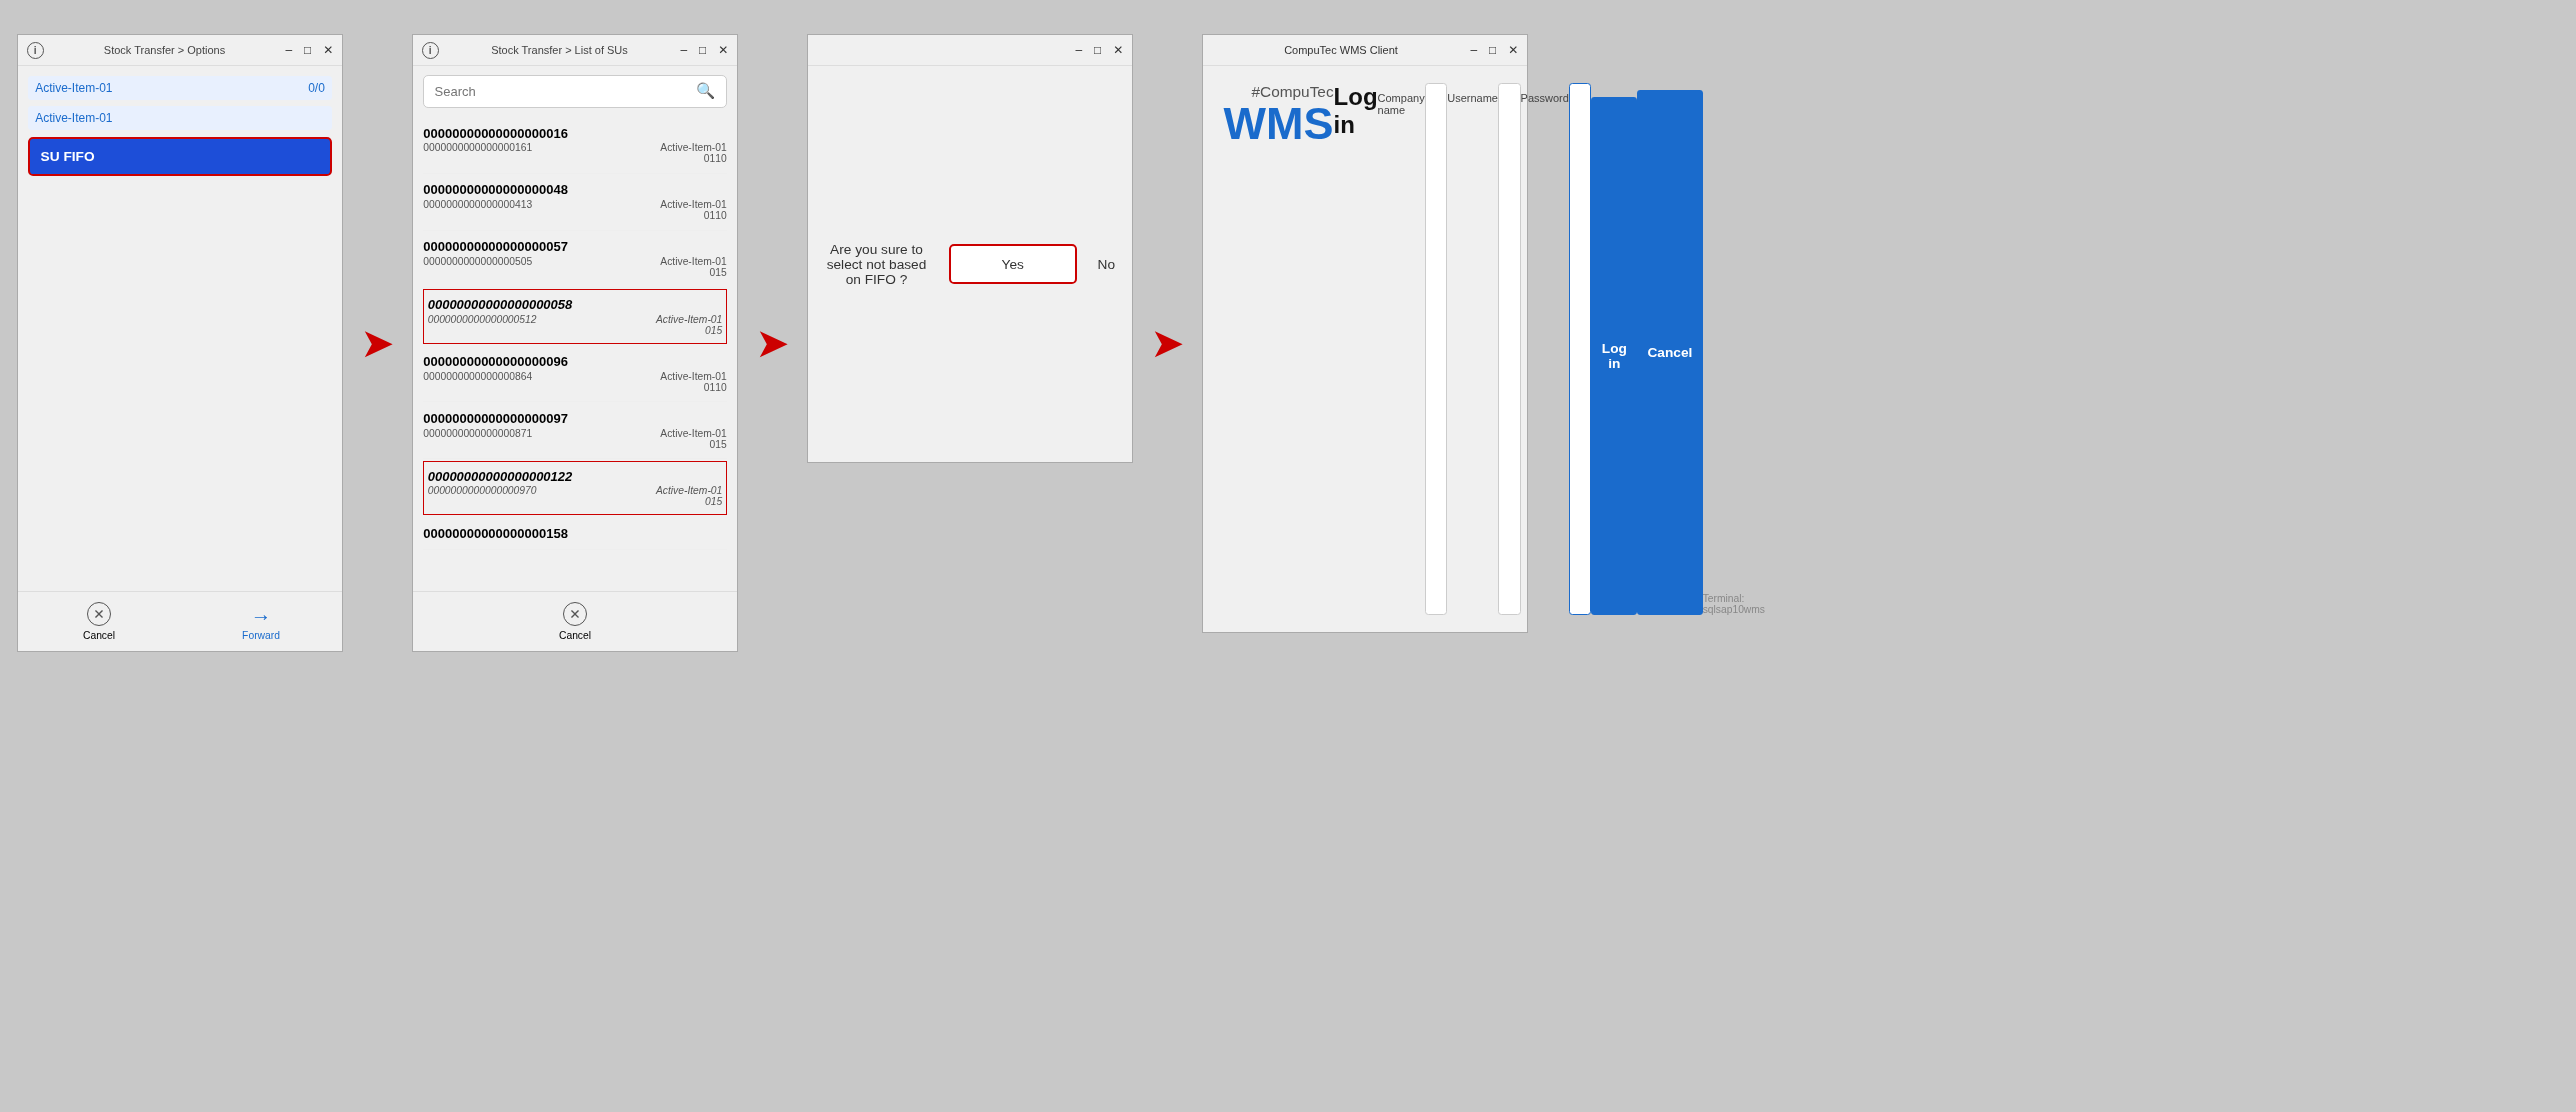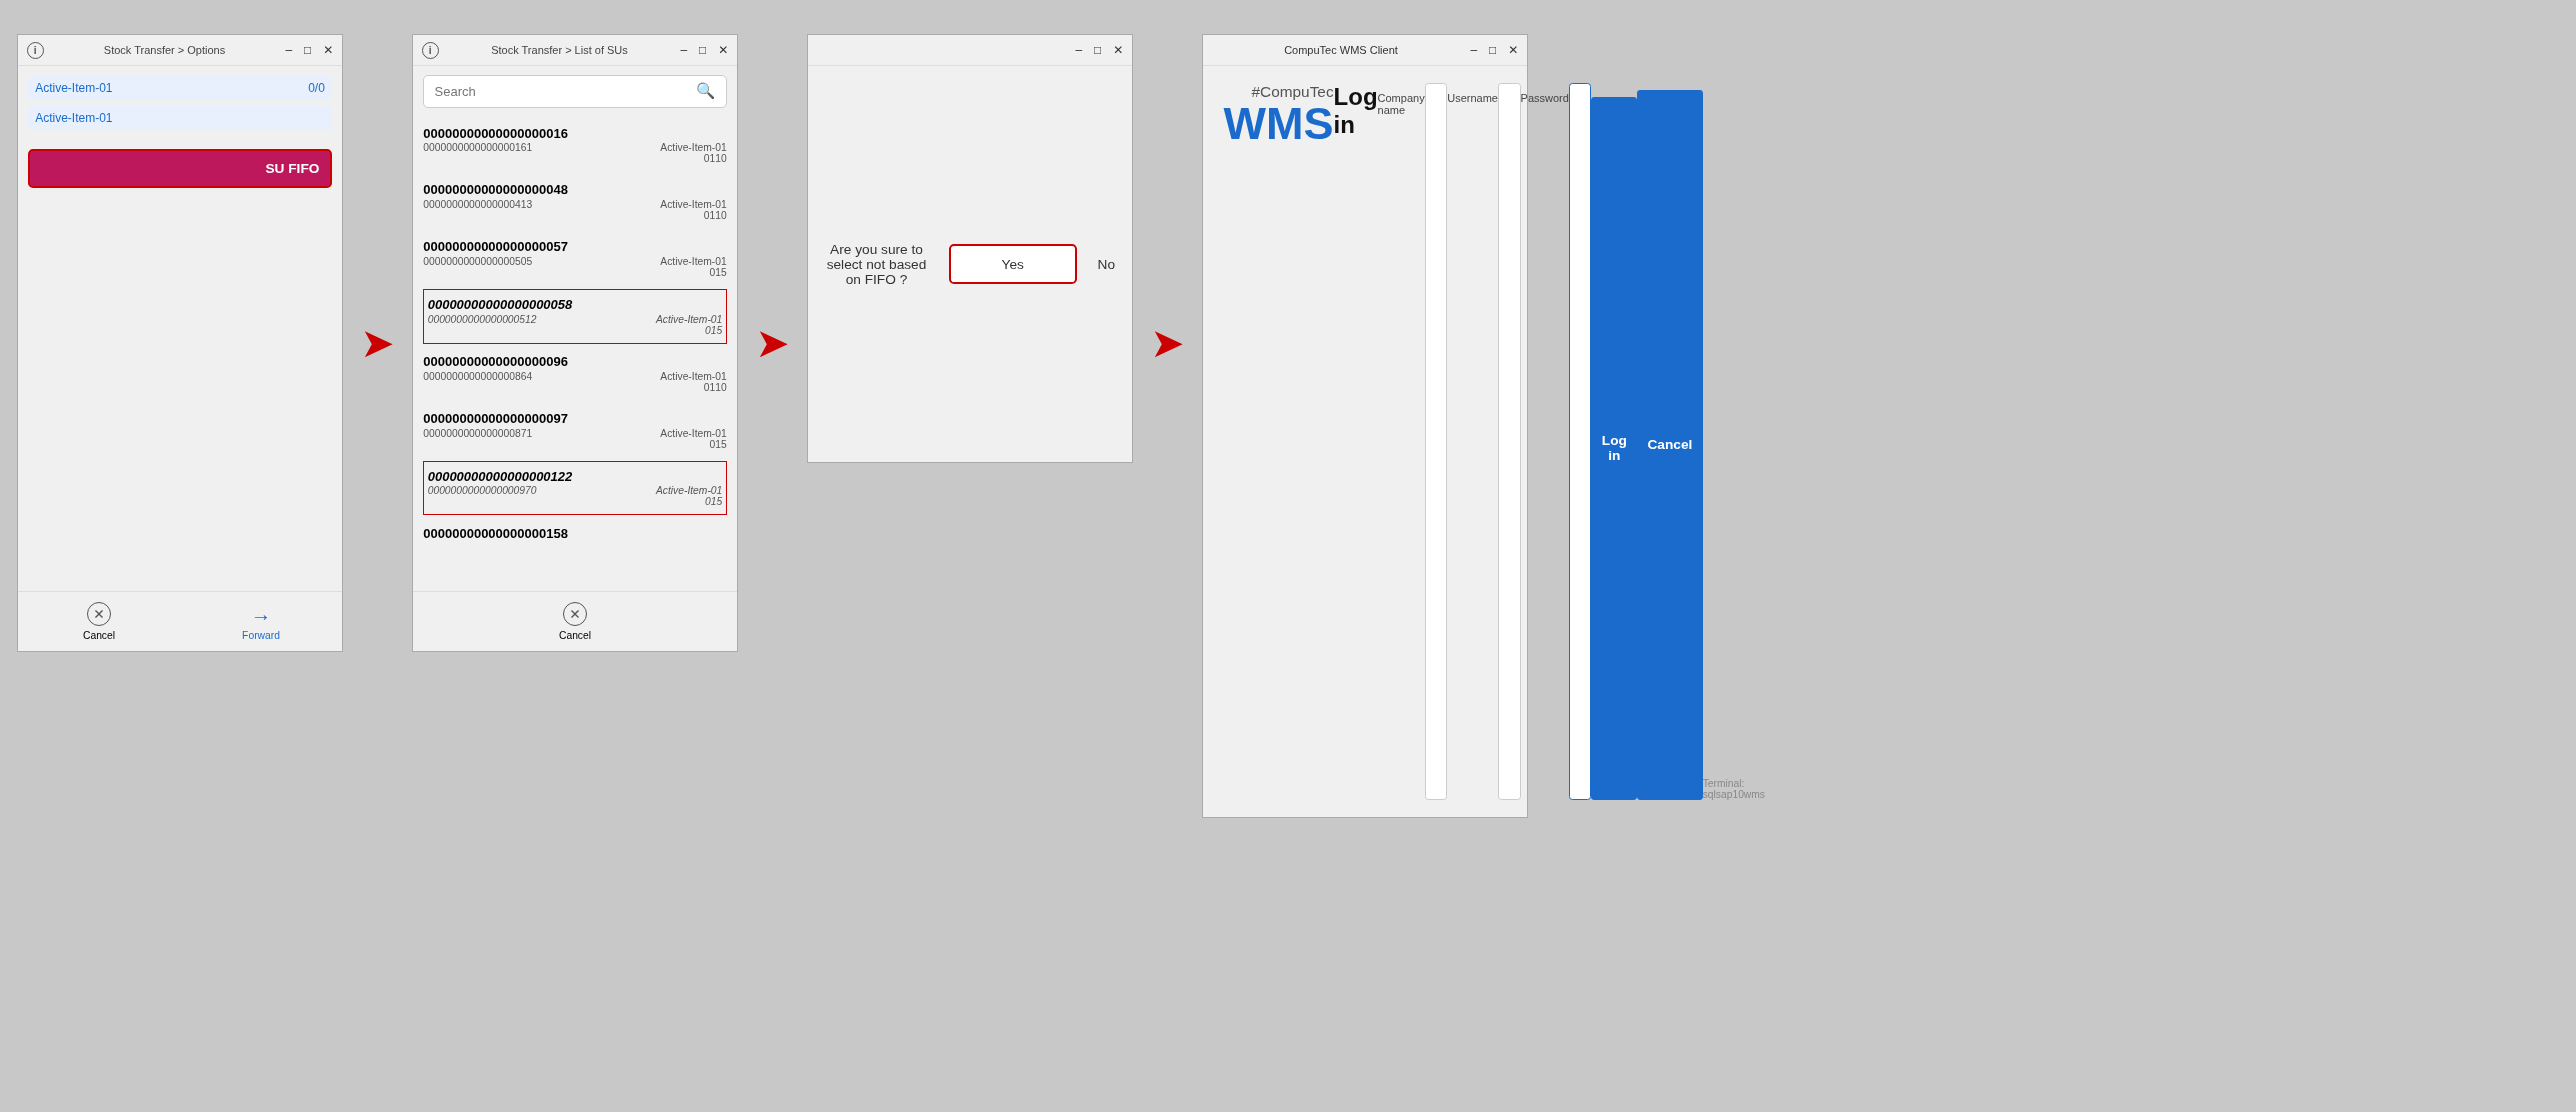--- a/index.html
+++ b/index.html
@@ -85,30 +85,30 @@
     }
     .item-row .item-name {
       color: #1a6bcc;
       font-size: 12px;
     }
     .item-row .item-qty {
       color: #1a6bcc;
       font-size: 12px;
     }
     .su-fifo-btn {
-      background: #be185d;
+      background: #1d4ed8;
       color: white;
       border: 2.6px solid #cc0000;
       border-radius: 5.1px;
       padding: 10.3px;
       font-size: 13.7px;
       font-weight: bold;
-      text-align: right;
-      cursor: pointer;
-      margin: 14px 0;
+      text-align: left;
+      cursor: pointer;
+      margin: 2px 0;
     }
     .window1-footer {
       display: flex;
       border-top: 0.9px solid #ddd;
       height: 60px;
     }
     .footer-btn {
       flex: 1;
       display: flex;
       flex-direction: column;
@@ -249,21 +249,21 @@
     .no-btn {
       background: transparent;
       border: none;
       font-size: 13.7px;
       cursor: pointer;
       color: #333;
     }
     
     .window4 {
       width: 326px;
-      height: 784px;
+      height: 599px;
       margin-top: 34px;
     }
     .login-body {
       flex: 1;
       padding: 17px 20.6px;
       display: flex;
     }
     .brand-area {
       display: flex;
       flex-direction: column;

